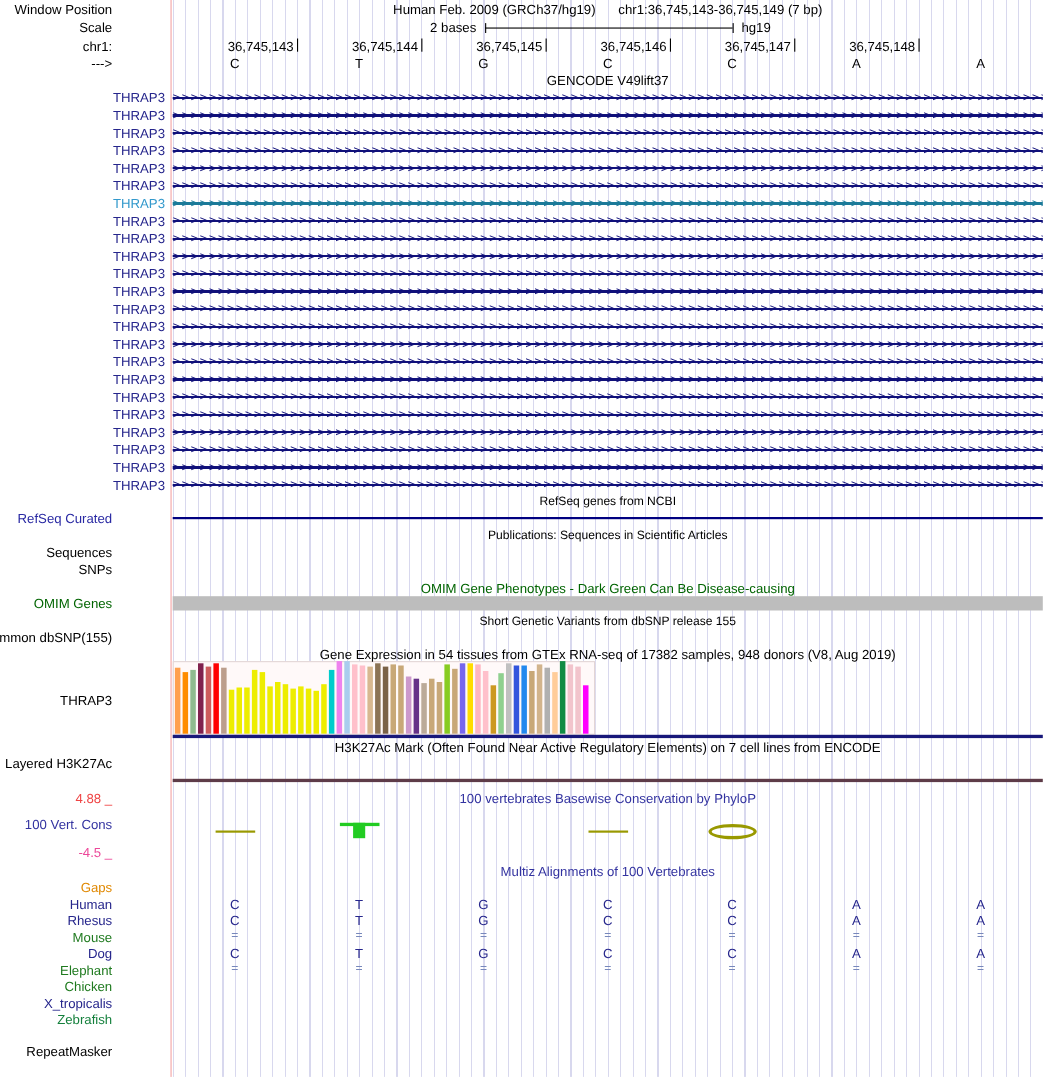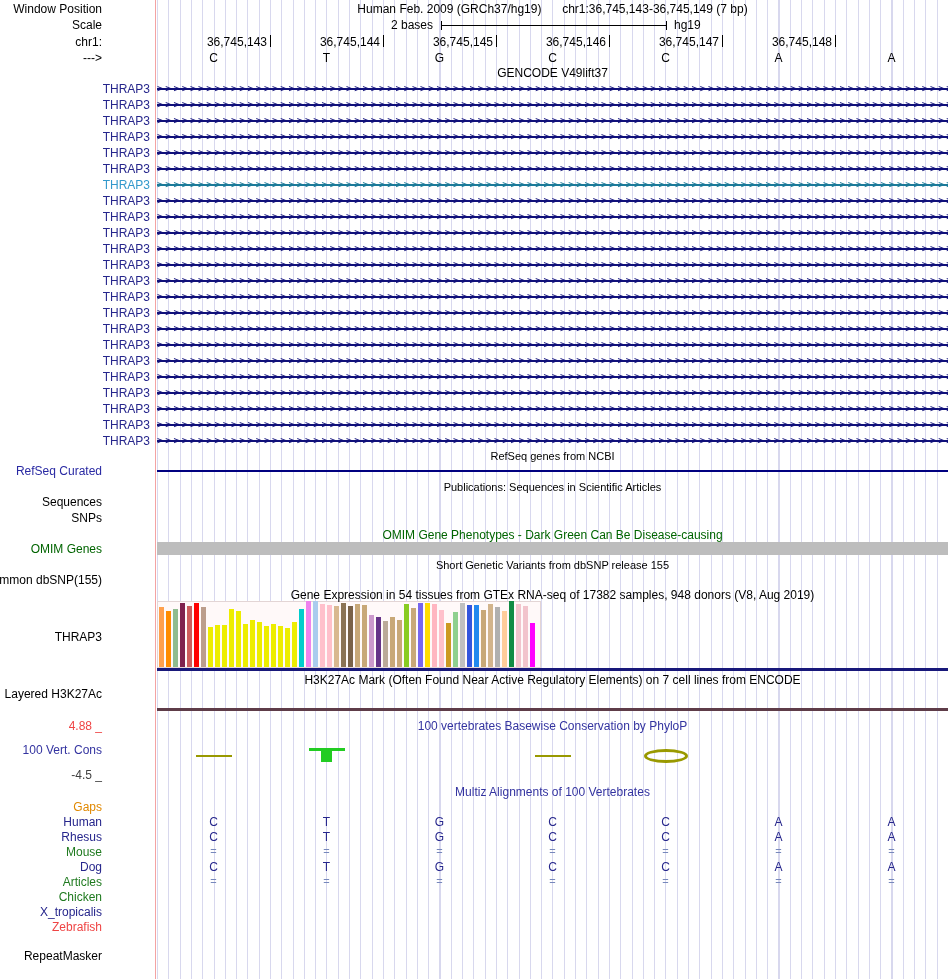--- a/index.html
+++ b/index.html
@@ -4,21 +4,21 @@
 <style>
   html,body{margin:0;padding:0;background:#fff;}
   #app{position:relative;width:950px;height:979px;background:#fff;overflow:hidden;
        font-family:"Liberation Sans",sans-serif;font-size:12px;color:#000;}
   .grid{position:absolute;left:157px;top:0;width:791px;height:979px;z-index:0;
         background:repeating-linear-gradient(to right,#D8D8EE 0 1px,transparent 1px 11.3px);}
   .redline{position:absolute;left:155px;top:0;width:1px;height:979px;background:#F4A3A3;z-index:1;}
   .lbl{position:absolute;right:848px;white-space:nowrap;z-index:3;text-align:right;}
   .ctr{position:absolute;left:157px;width:791px;text-align:center;white-space:nowrap;z-index:3;}
   .sm{font-size:11px;} .blue{color:#3333A0;}
-  .dkgreen{color:#006400;} .maroon{color:#404040;}
+  .dkgreen{color:#006400;} .maroon{color:#ec4899;}
   .slate{color:#ef4444;}
   .g-row{position:absolute;left:157px;width:791px;height:16px;overflow:hidden;z-index:2;}
   .g-row .chev{display:block;font-family:"DejaVu Sans Mono",monospace;font-size:11px;
         letter-spacing:1.6px;line-height:16px;white-space:nowrap;}
   .g-lbl{position:absolute;right:800px;height:16px;line-height:16px;white-space:nowrap;z-index:3;}
   .tick{position:absolute;width:1px;height:12px;background:#000;z-index:3;}
   .posnum{position:absolute;width:108px;text-align:right;white-space:nowrap;z-index:3;}
   .baseletter{position:absolute;transform:translateX(-50%);z-index:3;}
   .hline{position:absolute;left:157px;width:791px;z-index:2;}
   .scalebar{position:absolute;top:25px;height:1px;background:#000;z-index:3;}
@@ -292,24 +292,24 @@
     <div class="mz-base mz-eq" style="left: 778.5px; top: 845px;">=</div>
     <div class="mz-base mz-eq" style="left: 891.5px; top: 845px;">=</div>
     <div class="lbl" style="top: 860px; color: rgb(38, 38, 140);">Dog</div>
     <div class="mz-base" style="left: 213.5px; top: 860px;">C</div>
     <div class="mz-base" style="left: 326.5px; top: 860px;">T</div>
     <div class="mz-base" style="left: 439.5px; top: 860px;">G</div>
     <div class="mz-base" style="left: 552.5px; top: 860px;">C</div>
     <div class="mz-base" style="left: 665.5px; top: 860px;">C</div>
     <div class="mz-base" style="left: 778.5px; top: 860px;">A</div>
     <div class="mz-base" style="left: 891.5px; top: 860px;">A</div>
-    <div class="lbl" style="top: 875px; color: rgb(31, 122, 31);">Articles</div>
+    <div class="lbl" style="top: 875px; color: rgb(31, 122, 31);">Elephant</div>
     <div class="mz-base mz-eq" style="left: 213.5px; top: 875px;">=</div>
     <div class="mz-base mz-eq" style="left: 326.5px; top: 875px;">=</div>
     <div class="mz-base mz-eq" style="left: 439.5px; top: 875px;">=</div>
     <div class="mz-base mz-eq" style="left: 552.5px; top: 875px;">=</div>
     <div class="mz-base mz-eq" style="left: 665.5px; top: 875px;">=</div>
     <div class="mz-base mz-eq" style="left: 778.5px; top: 875px;">=</div>
     <div class="mz-base mz-eq" style="left: 891.5px; top: 875px;">=</div>
     <div class="lbl" style="top: 890px; color: rgb(31, 122, 31);">Chicken</div>
     <div class="lbl" style="top: 905px; color: rgb(38, 38, 140);">X_tropicalis</div>
-    <div class="lbl" style="top: 920px; color: #ef4444;">Zebrafish</div>
+    <div class="lbl" style="top: 920px; color: #15803d;">Zebrafish</div>
   </div>
 
 </body></html>

